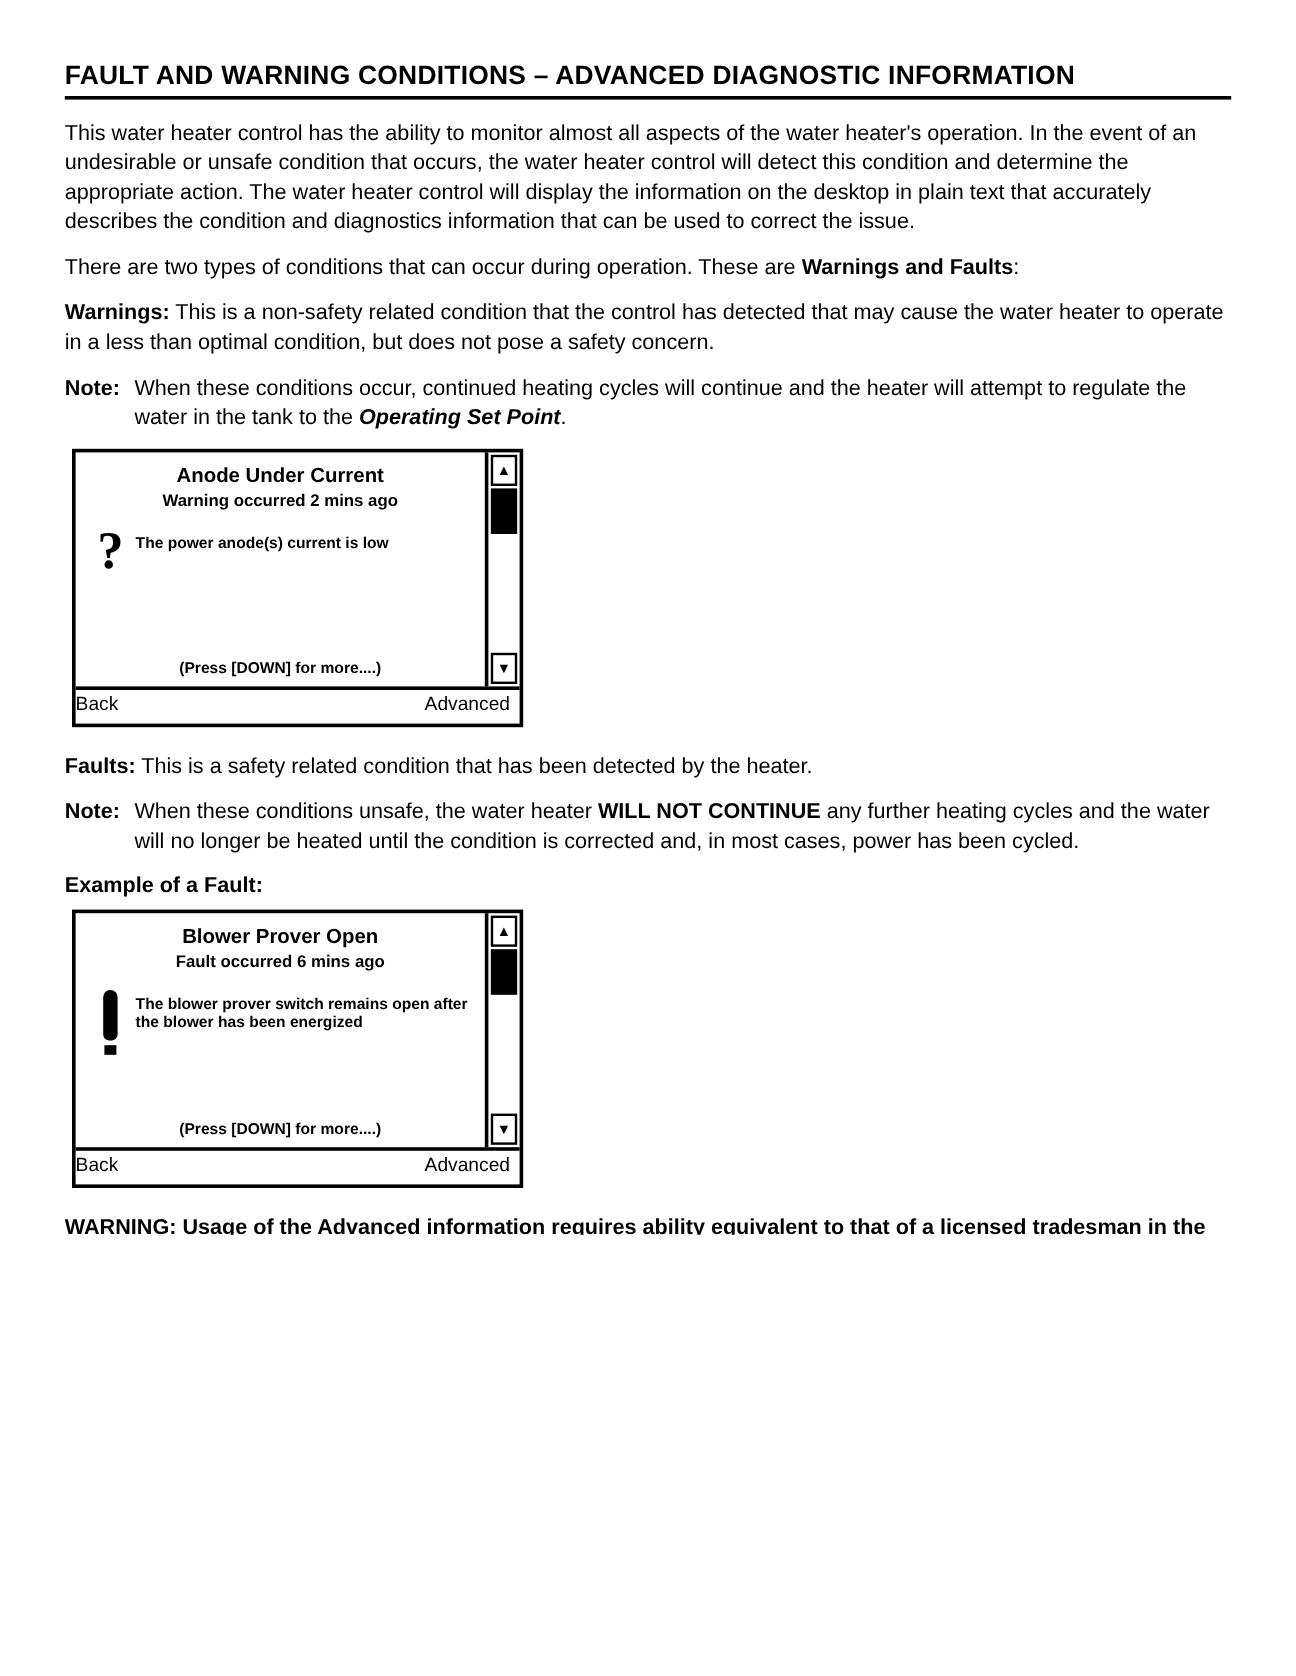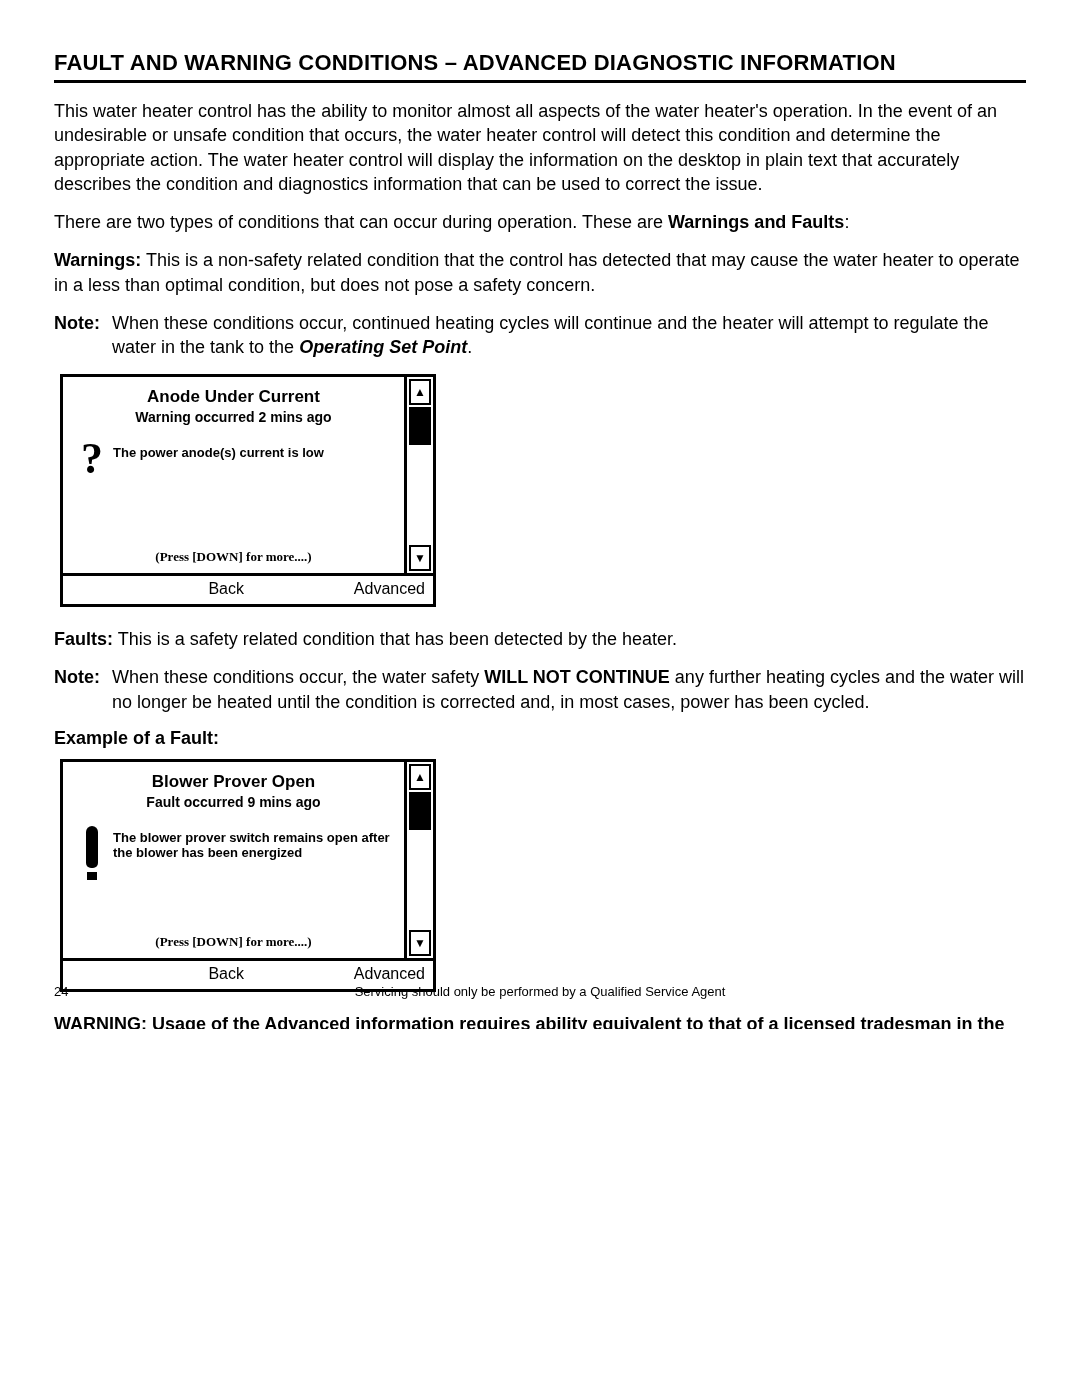--- a/index.html
+++ b/index.html
@@ -93,21 +93,20 @@
     font-weight:bold;
     padding-right:6px;
     padding-top:4px;
   }
   .lcd-more{
     text-align:center;
     font-size:13px;
     font-weight:bold;
     margin-top:28px;
     margin-bottom:4px;
-    font-family:Liberation Serif, serif;
   }
   .lcd-scroll{
     width:26px;
     border-left:3px solid #000;
     display:flex;
     flex-direction:column;
   }
   .arrow-btn{
     height:22px;
     border:2px solid #000;
@@ -123,21 +122,21 @@
     background:#000;
     margin:0 2px;
   }
   .scroll-track{flex:1;}
   .lcd-bottom{
     display:flex;
     font-size:16px;
   }
   .lcd-bottom > div{
     flex:1;
-    text-align:right;
+    text-align:left;
     padding:4px 0 6px 0;
   }
   .lcd-bottom > div:last-child{
     text-align:right;
     padding-right:8px;
   }
   
   .q-icon{
     font-family:Georgia,'Times New Roman',serif;
     font-weight:bold;
@@ -220,31 +219,31 @@
   </div>
 </div>
 
 <p>
   <span class="bold">Faults:</span><span> This is a safety related condition that has been detected by the heater.</span>
 </p>
 
 <div class="note-row">
   <div class="note-label">Note:</div>
   <div class="note-body">
-    <span>When these conditions occur, the water safety </span><span class="bold">WILL NOT CONTINUE</span><span> any further heating cycles and the water will no longer be heated until the condition is corrected and, in most cases, power has been cycled.</span>
+    <span>When these conditions unsafe, the water heater </span><span class="bold">WILL NOT CONTINUE</span><span> any further heating cycles and the water will no longer be heated until the condition is corrected and, in most cases, power has been cycled.</span>
   </div>
 </div>
 
 <div class="subhead">Example of a Fault:</div>
 
 <div class="lcd">
   <div class="lcd-top">
     <div class="lcd-main">
       <div class="lcd-title">Blower Prover Open</div>
-      <div class="lcd-sub">Fault  occurred 9 mins ago</div>
+      <div class="lcd-sub">Fault  occurred 6 mins ago</div>
       <div class="lcd-body-row">
         <div class="lcd-icon-col">
           <div class="excl">
             <div class="excl-body"></div>
             <div class="excl-dot"></div>
           </div>
         </div>
         <div class="lcd-desc">The blower prover switch remains open after the blower has been energized</div>
       </div>
       <div class="lcd-more">(Press [DOWN] for more....)</div>
@@ -257,19 +256,14 @@
     </div>
   </div>
   <div class="lcd-bottom">
     <div>Back</div>
     <div>Advanced</div>
   </div>
 </div>
 
 <p class="bold">WARNING: Usage of the Advanced information requires ability equivalent to that of a licensed tradesman in the field involved.</p>
 
-<div class="footer">
-  <div class="pg">24</div>
-  <div class="ft">Servicing should only be performed by a Qualified Service Agent</div>
-  <div class="pg"></div>
-</div>
 
 </div>
 
 </body></html>

